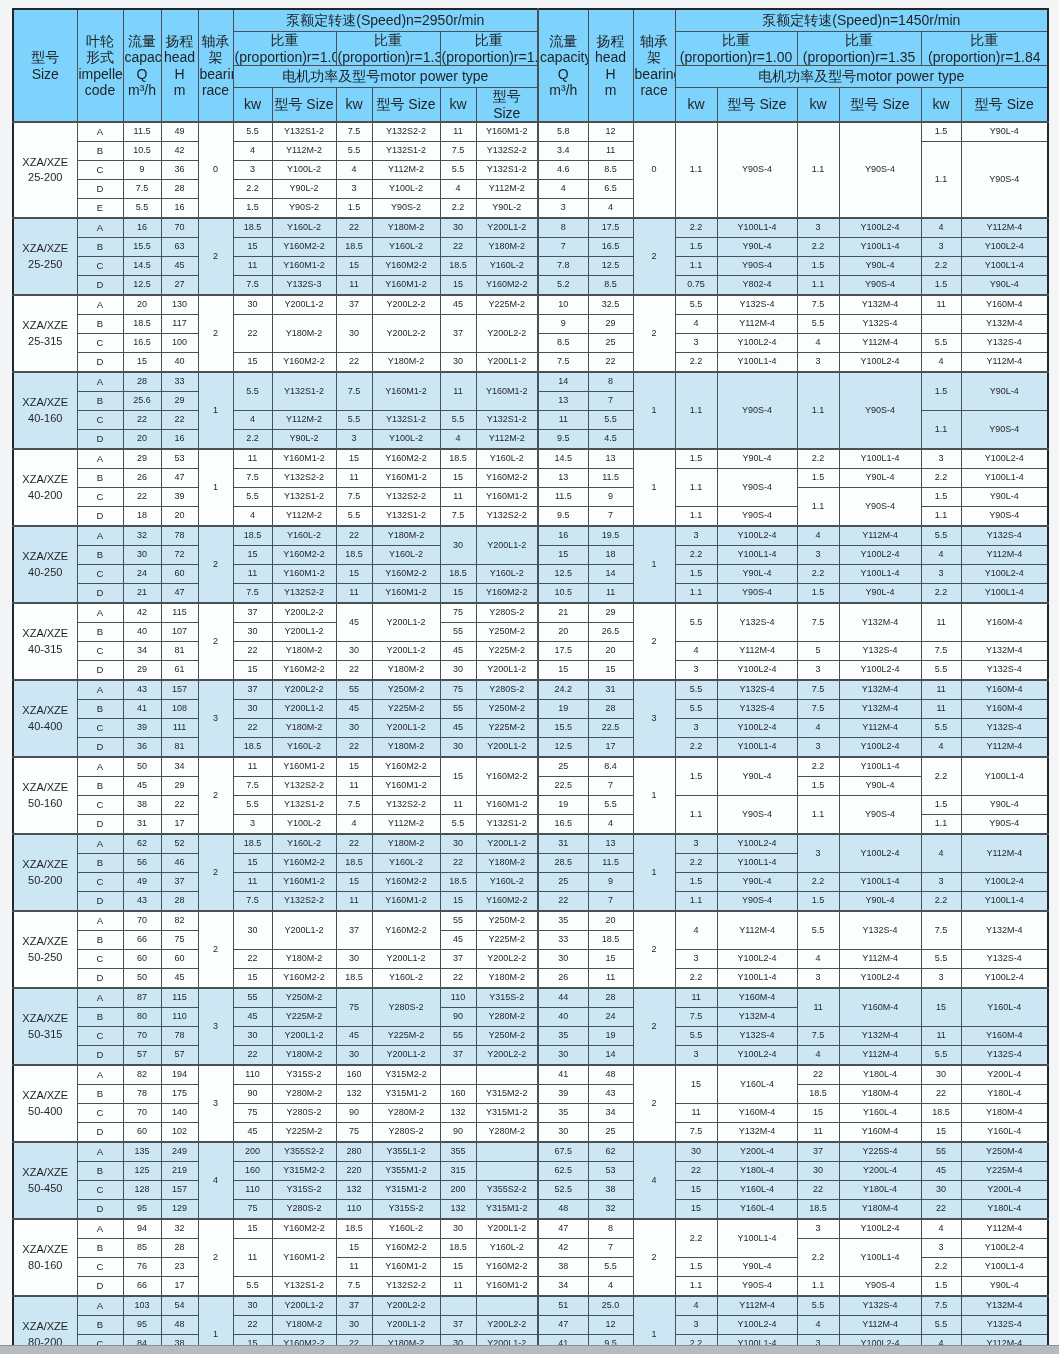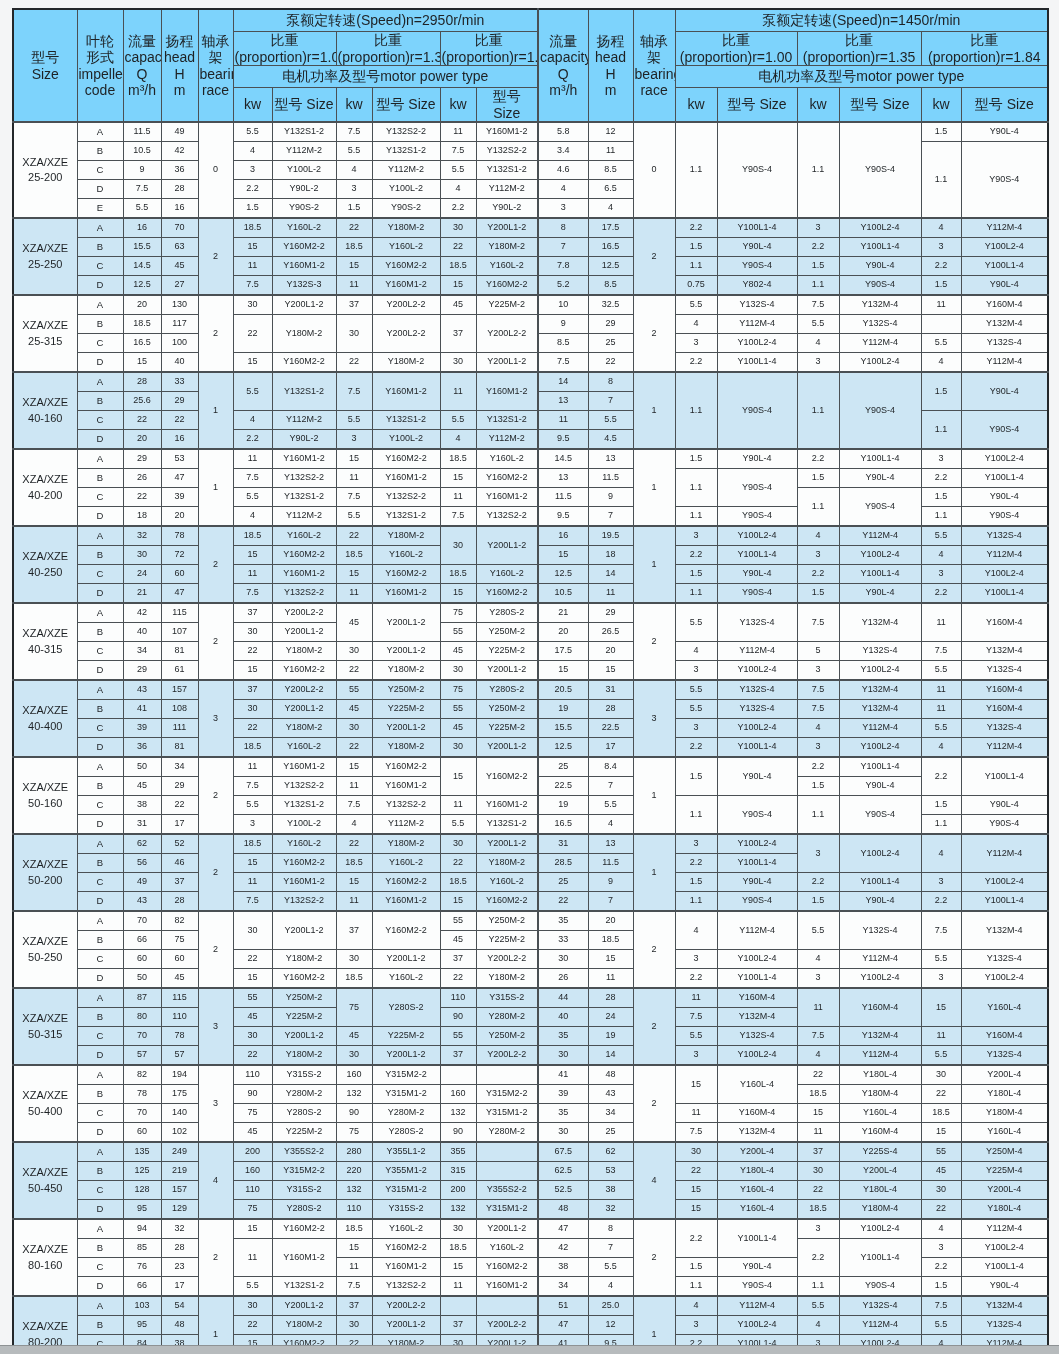--- a/index.html
+++ b/index.html
@@ -674,21 +674,21 @@
           <td class="code">A</td>
           <td>43</td>
           <td>157</td>
           <td rowspan="4">3</td>
           <td>37</td>
           <td>Y200L2-2</td>
           <td>55</td>
           <td>Y250M-2</td>
           <td>75</td>
           <td>Y280S-2</td>
-          <td class="half-start">20.5</td>
+          <td class="half-start">24.2</td>
           <td>31</td>
           <td rowspan="4">3</td>
           <td>5.5</td>
           <td>Y132S-4</td>
           <td>7.5</td>
           <td>Y132M-4</td>
           <td>11</td>
           <td>Y160M-4</td>
         </tr>
         <tr class="shaded">

